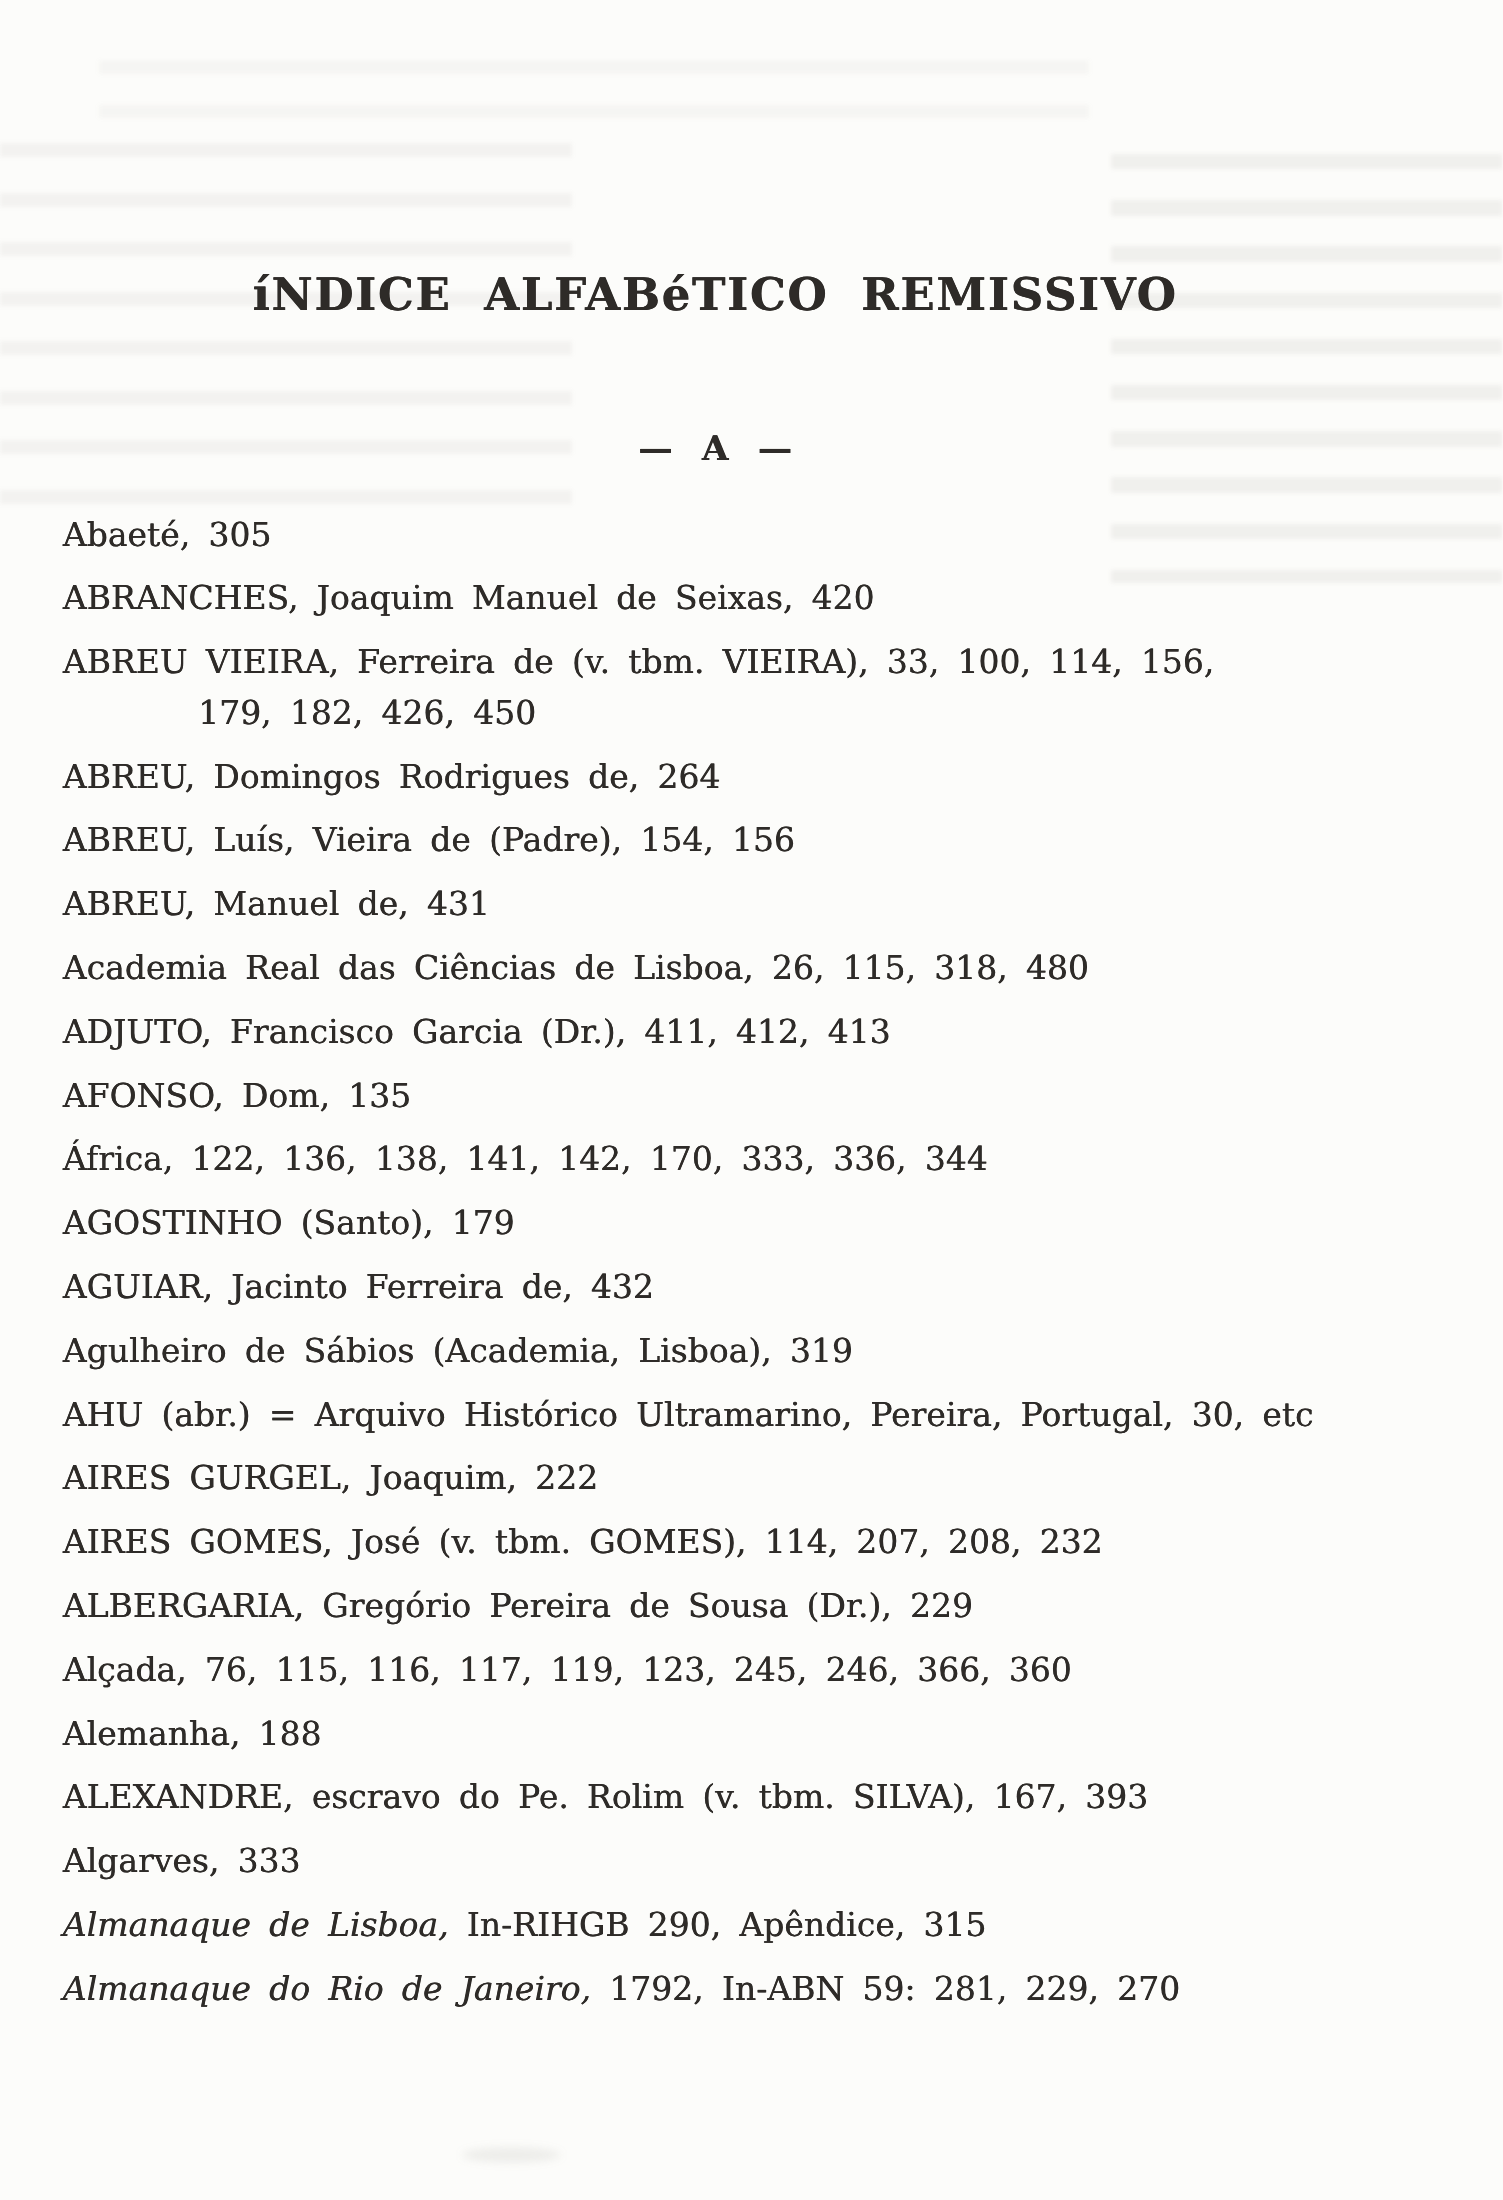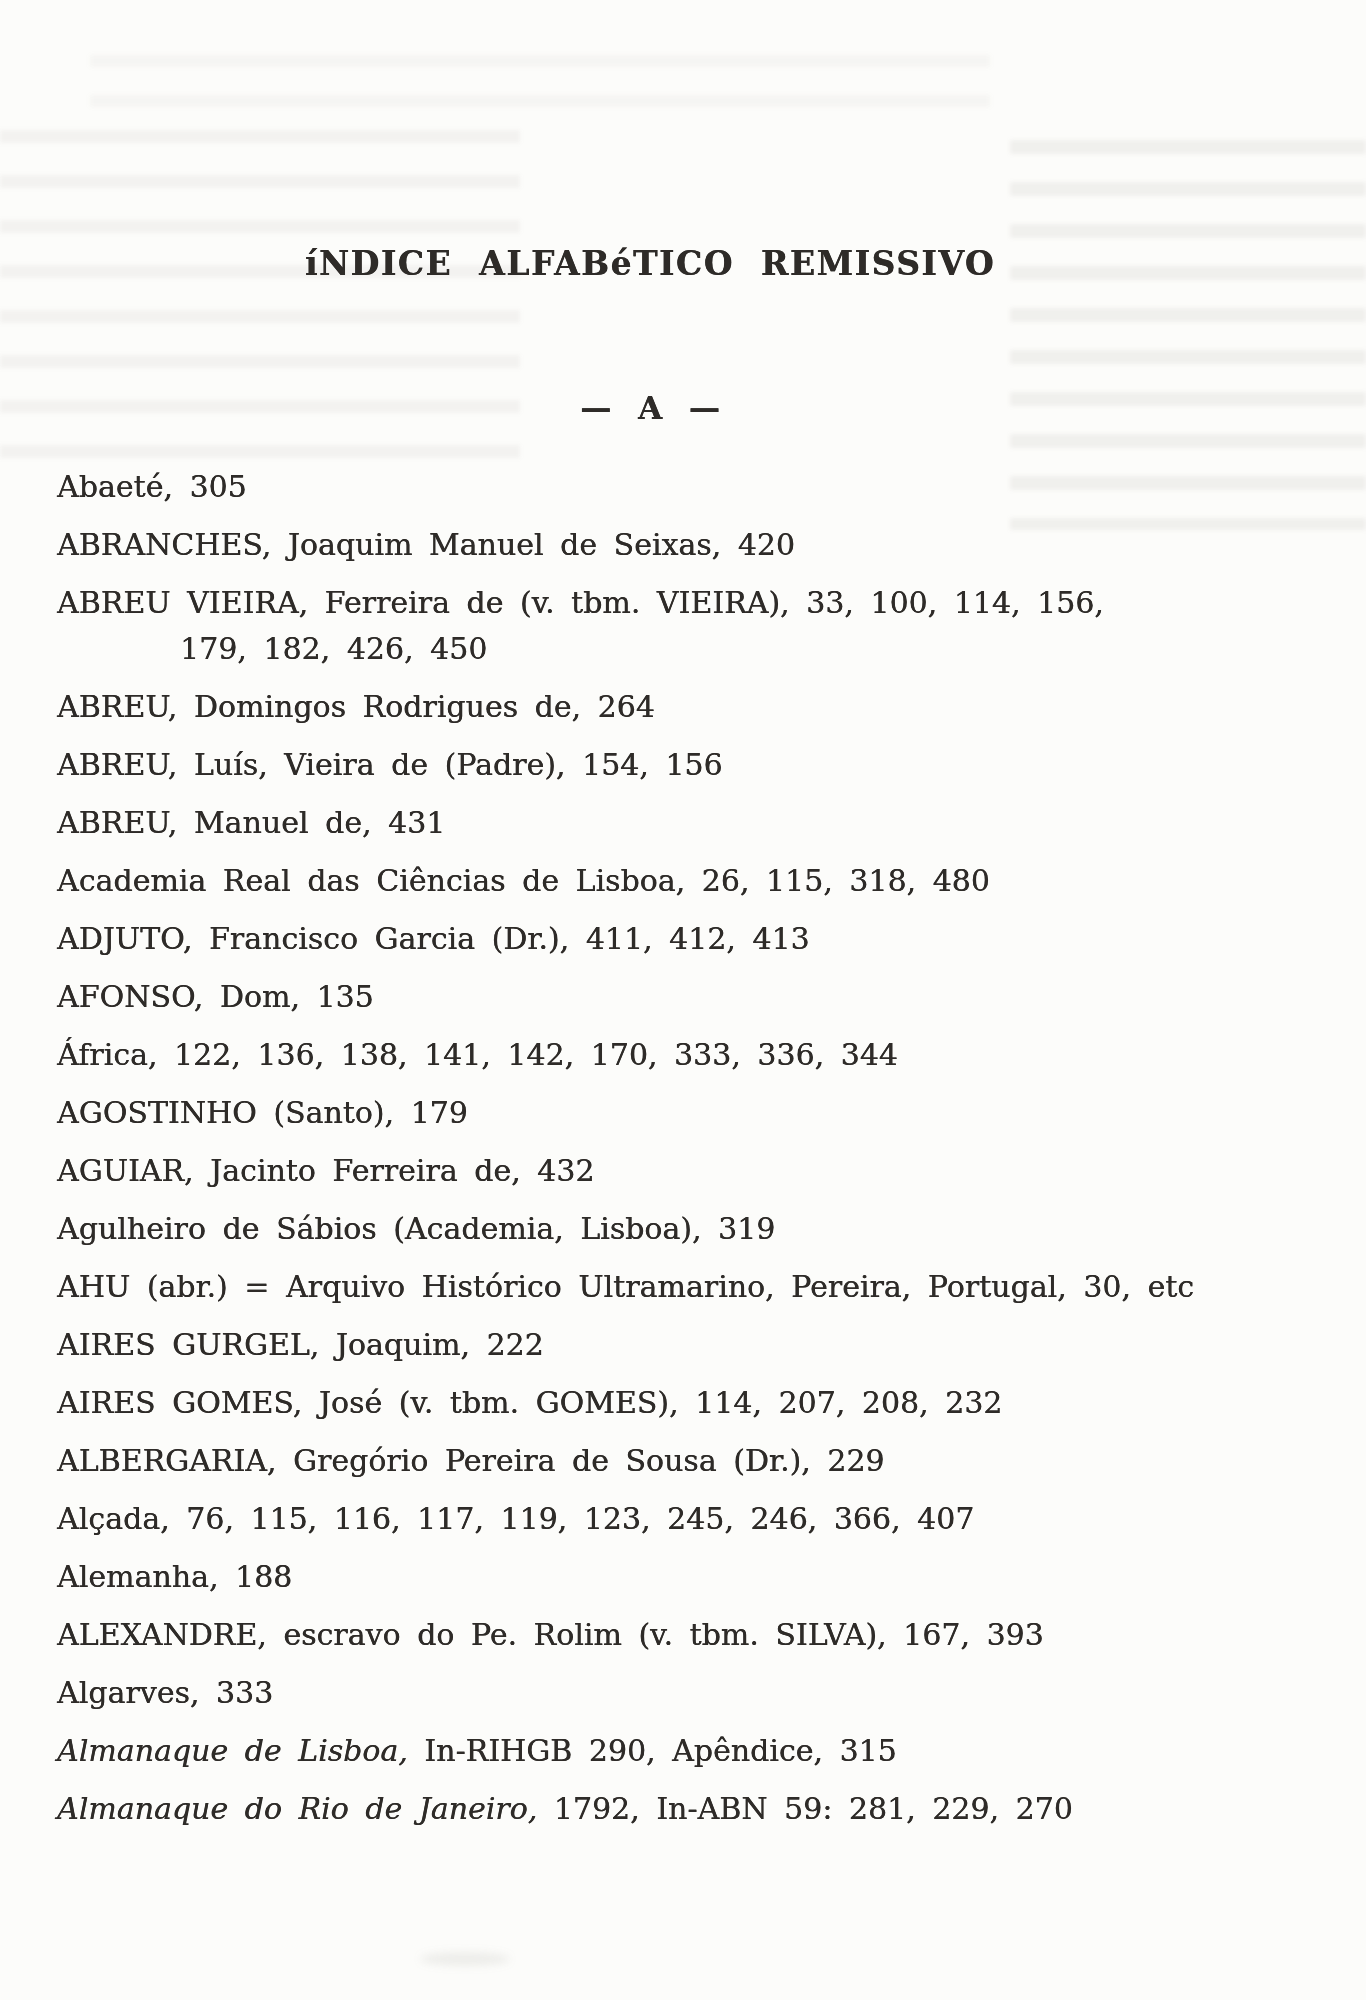--- a/index.html
+++ b/index.html
@@ -54,21 +54,21 @@
     border-radius: 50%;
   }
 
   .page-title {
     position: absolute;
     top: 244px;
     left: 57px;
     width: 1186px;
     margin: 0;
     text-align: center;
-    font-size: 33px;
+    font-size: 41px;
     font-weight: bold;
     letter-spacing: 1.5px;
     word-spacing: 14px;
     text-shadow: 0.4px 0 0 currentColor;
   }
 
   .section-letter {
     position: absolute;
     top: 390px;
     left: 57px;
@@ -145,21 +145,21 @@
   <div class="entry"><span class="text">Agulheiro de Sábios (Academia, Lisboa), 319</span></div>
 
   <div class="entry"><span class="text">AHU (abr.) = Arquivo Histórico Ultramarino, Pereira, Portugal, 30, etc</span></div>
 
   <div class="entry"><span class="text">AIRES GURGEL, Joaquim, 222</span></div>
 
   <div class="entry"><span class="text">AIRES GOMES, José (v. tbm. GOMES), 114, 207, 208, 232</span></div>
 
   <div class="entry"><span class="text">ALBERGARIA, Gregório Pereira de Sousa (Dr.), 229</span></div>
 
-  <div class="entry"><span class="text">Alçada, 76, 115, 116, 117, 119, 123, 245, 246, 366, 407</span></div>
+  <div class="entry"><span class="text">Alçada, 76, 115, 116, 117, 119, 123, 245, 246, 366, 360</span></div>
 
   <div class="entry"><span class="text">Alemanha, 188</span></div>
 
   <div class="entry"><span class="text">ALEXANDRE, escravo do Pe. Rolim (v. tbm. SILVA), 167, 393</span></div>
 
   <div class="entry"><span class="text">Algarves, 333</span></div>
 
   <div class="entry"><span class="lead">Almanaque de Lisboa, </span><span class="text">In-RIHGB 290, Apêndice, 315</span></div>
 
   <div class="entry"><span class="lead">Almanaque do Rio de Janeiro, </span><span class="text">1792, In-ABN 59: 281, 229, 270</span></div>

